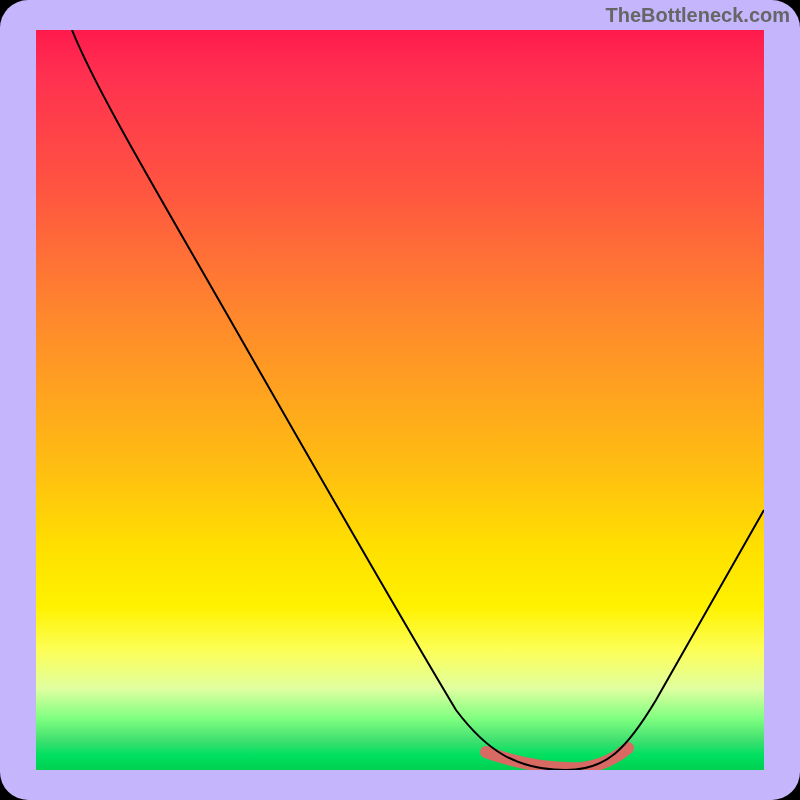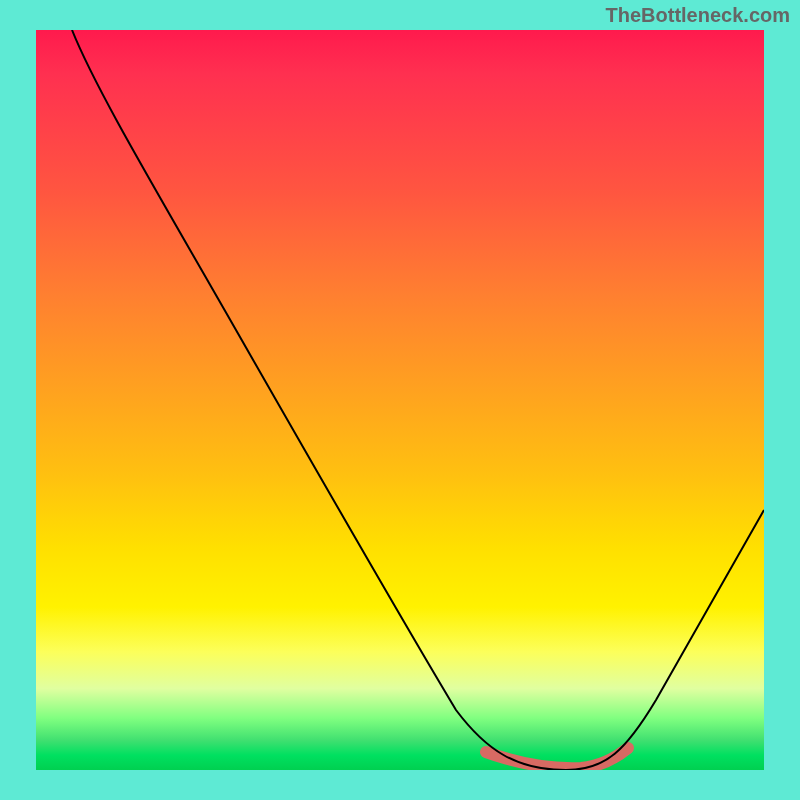--- a/index.html
+++ b/index.html
@@ -1,17 +1,17 @@
 <!DOCTYPE html>
 <html><head>
 <meta charset="utf-8">
 <style>
   * { margin: 0; padding: 0; box-sizing: border-box; }
   html, body { width: 800px; height: 800px; background: #000; overflow: hidden; }
-  .container { position: relative; width: 800px; height: 800px; background: #5eead4; }
+  .container { position: relative; width: 800px; height: 800px; background: #c4b5fd; border-radius: 28px; }
   .watermark {
     position: absolute;
     top: 4px;
     right: 10px;
     color: #666;
     font-family: Arial, sans-serif;
     font-size: 20px;
     font-weight: bold;
     z-index: 10;
   }

